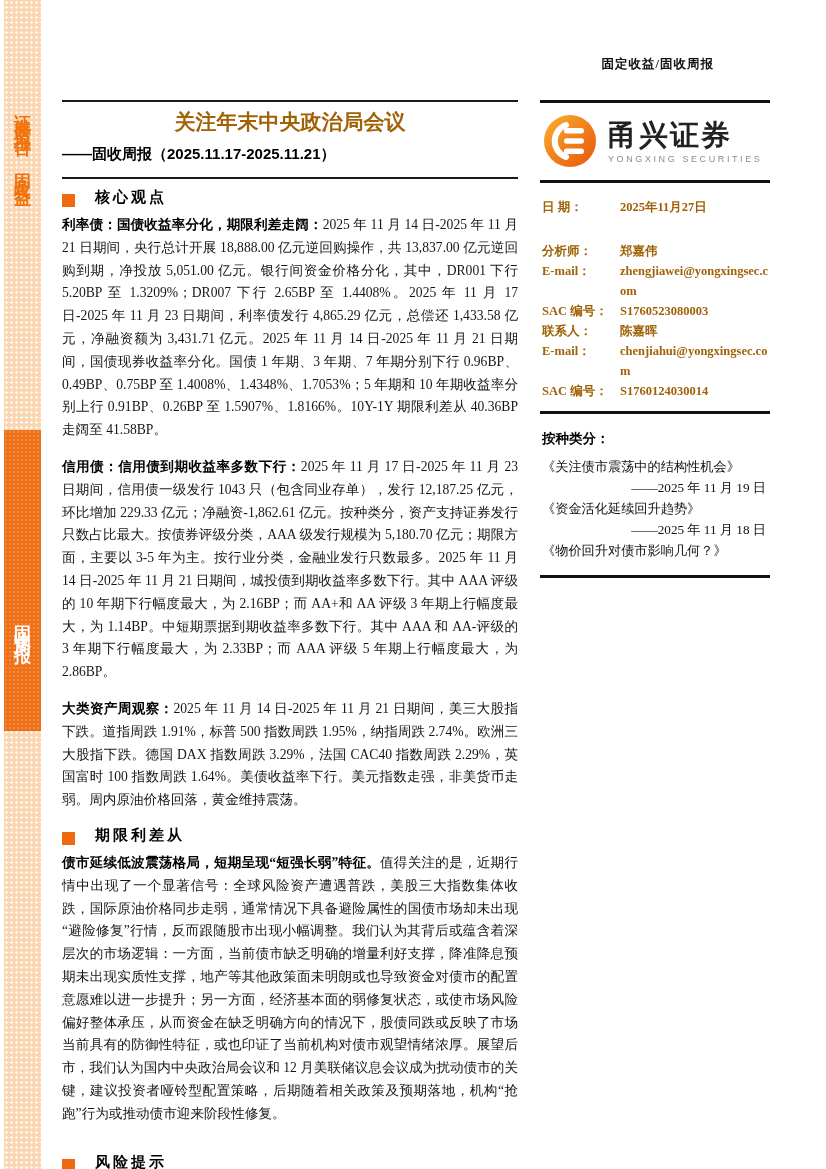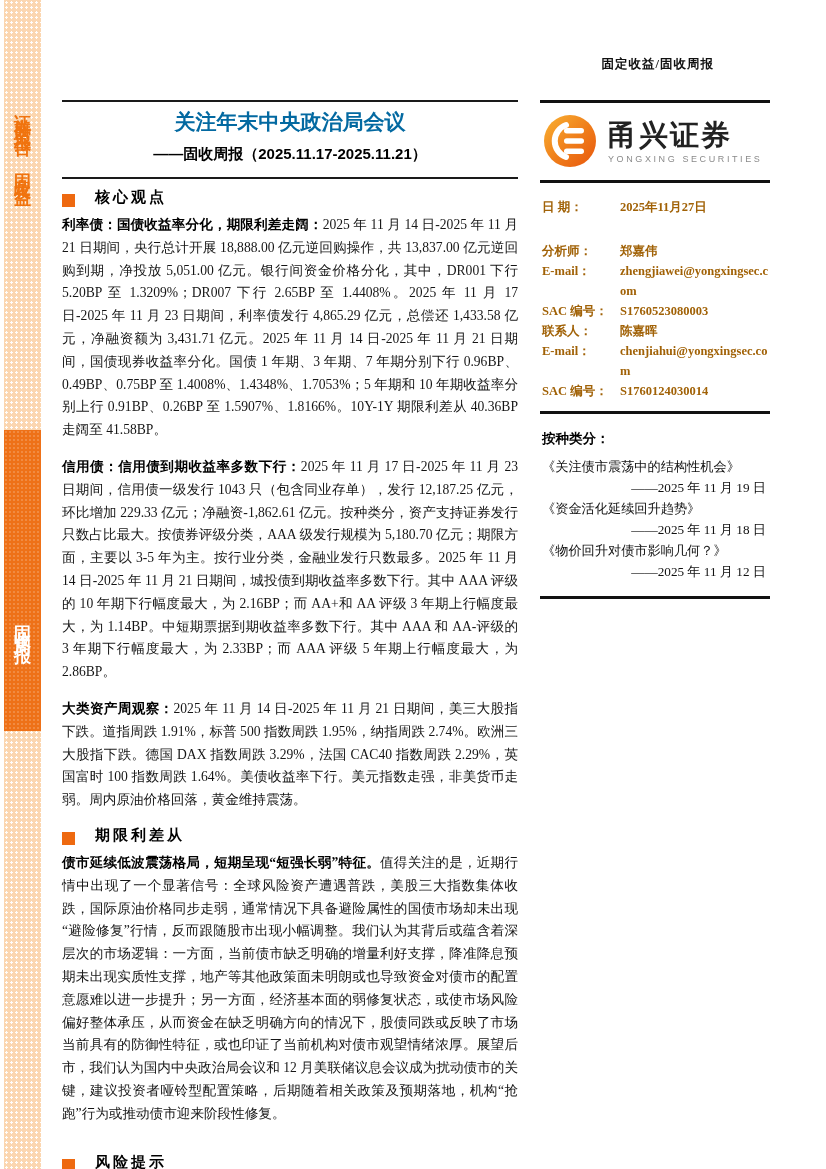--- a/index.html
+++ b/index.html
@@ -25,22 +25,22 @@
            position:relative;top:45px;}
 
   
   .doc-label{position:absolute;top:56px;right:63px;font-weight:bold;font-size:12.5px;
            letter-spacing:1px;color:#111;}
 
   
   .main-col{position:absolute;left:62px;top:100px;width:456px;}
   .rule{border:none;border-top:2px solid #1a1a1a;margin:0;}
   .title{margin:6px 0 0 0;text-align:center;font-size:21px;font-weight:bold;
-         font-family:"Liberation Sans","DejaVu Sans",sans-serif;color:#0369a1;}
-  .subtitle{margin:9px 0 13px 0;text-align:center;font-size:15px;font-weight:bold;
+         font-family:"Liberation Sans","DejaVu Sans",sans-serif;color:#a16207;}
+  .subtitle{margin:9px 0 13px 0;text-align:left;font-size:15px;font-weight:bold;
          font-family:"Liberation Sans","DejaVu Sans",sans-serif;color:#000;}
   .sec-head{display:flex;align-items:flex-end;margin:9px 0 7px 0;}
   .sec-head .bullet{width:13px;height:13px;background:#ee6910;display:inline-block;
          margin-right:20px;flex:0 0 auto;}
   .sec-head .sec-title{font-weight:bold;font-size:15px;letter-spacing:3px;color:#000;}
   .para{margin:0 0 14px 0;font-size:13.6px;line-height:22.8px;text-align:justify;
         text-justify:inter-ideograph;color:#151515;}
   .para b{color:#000;}
   .gap-risk{margin-top:28px;}
   .gap-advice{margin-top:10px;}
@@ -180,20 +180,19 @@
       <div>
         <div class="rel-title">《关注债市震荡中的结构性机会》</div>
         <div class="rel-date">——2025 年 11 月 19 日</div>
       </div>
       <div>
         <div class="rel-title">《资金活化延续回升趋势》</div>
         <div class="rel-date">——2025 年 11 月 18 日</div>
       </div>
       <div>
         <div class="rel-title">《物价回升对债市影响几何？》</div>
-        <div class="rel-date">——2025 年 11 月 12 日</div>
       </div>
     </div>
 
     <hr class="rule-thick">
   </div>
 
 </div>
 
 </body></html>

